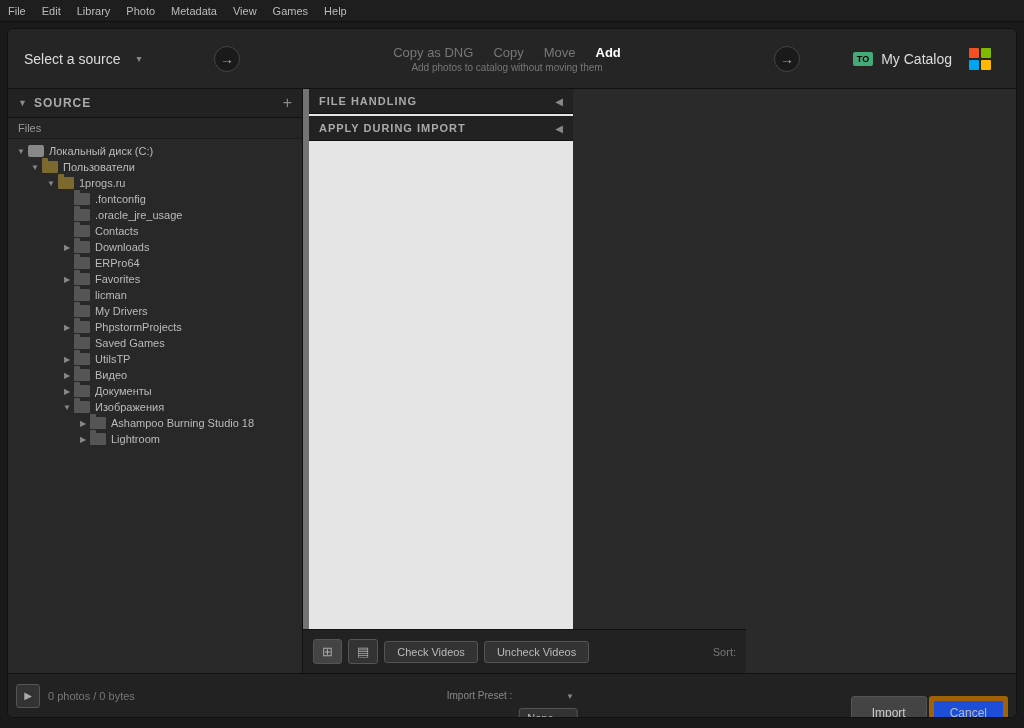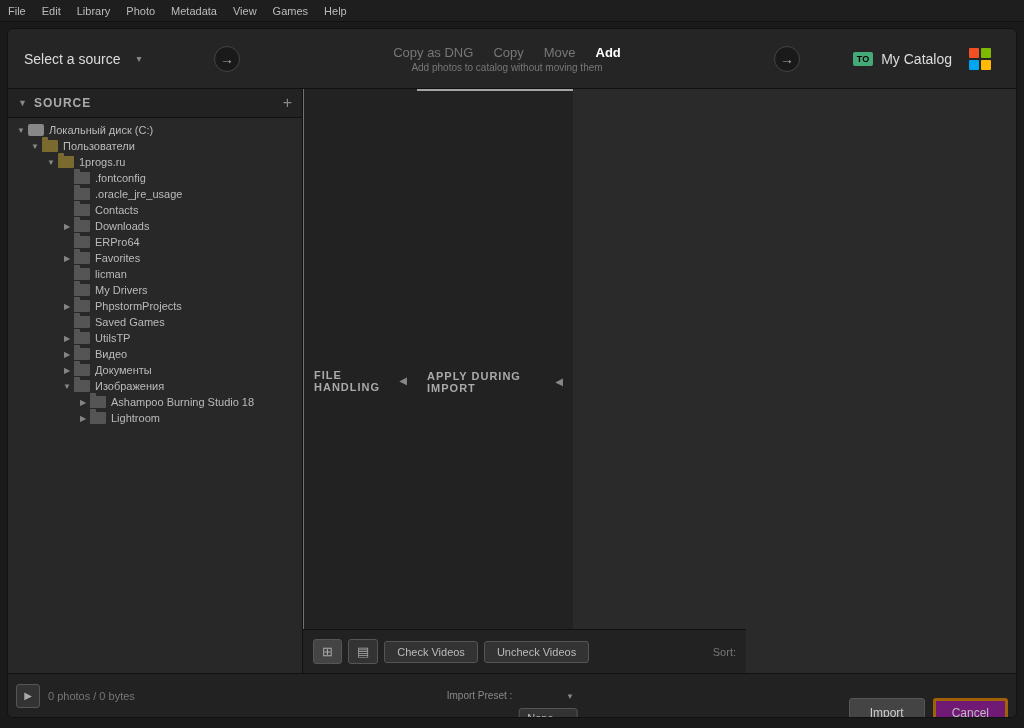--- a/index.html
+++ b/index.html
@@ -270,24 +270,24 @@
     }
     .please-select {
       font-size: 16px;
       color: #888;
       letter-spacing: 0.5px;
     }
 
     
     .right-panel {
       width: 270px;
-      background: #a3a3a3;
-      border-left: 1px solid #737373;
-      display: flex;
-      flex-direction: row;
+      background: #e5e5e5;
+      border-left: 6px solid #737373;
+      display: flex;
+      flex-direction: column;
     }
 
     .right-section-header {
       background: #222;
       padding: 6px 10px;
       display: flex;
       align-items: center;
       justify-content: space-between;
       border-bottom: 1px solid #111;
       cursor: pointer;
@@ -323,36 +323,36 @@
       color: #777;
       flex: 1;
     }
     .preset-label {
       font-size: 10px;
       color: #888;
     }
 
     .action-buttons {
       display: flex;
-      gap: 8px;
+      gap: 2px;
       margin-left: auto;
       margin-top: 34px;
     }
     .btn-import {
       background: #444;
       border: 1px solid #555;
       color: #ccc;
       font-size: 12px;
       padding: 5px 20px;
       border-radius: 3px;
       cursor: pointer;
     }
     .btn-cancel {
-      background: #701a75;
-      border: 3px solid #a16207;
+      background: #1d4ed8;
+      border: 5px solid #a16207;
       color: #bbb;
       font-size: 12px;
       padding: 5px 16px;
       border-radius: 3px;
       cursor: pointer;
     }
 
     
     .view-controls {
       position: absolute;
@@ -500,20 +500,21 @@
 
     <div class="left-panel">
       <div class="panel-header">
         <div class="panel-title">
           <span class="panel-title-arrow">▼</span>
           <span>Source</span>
         </div>
         <span class="panel-add">+</span>
       </div>
 
+      <div class="files-label">Files</div>
 
       <div class="file-tree" id="file-tree">
           <div class="tree-item level-0">
             <span class="chevron">▼</span>
             <div class="hdd-icon"></div>
             <span class="tree-item-label">Локальный диск (C:)</span>
           </div>
           <div class="tree-item level-1">
             <span class="chevron">▼</span>
             <div class="folder-icon"></div>

